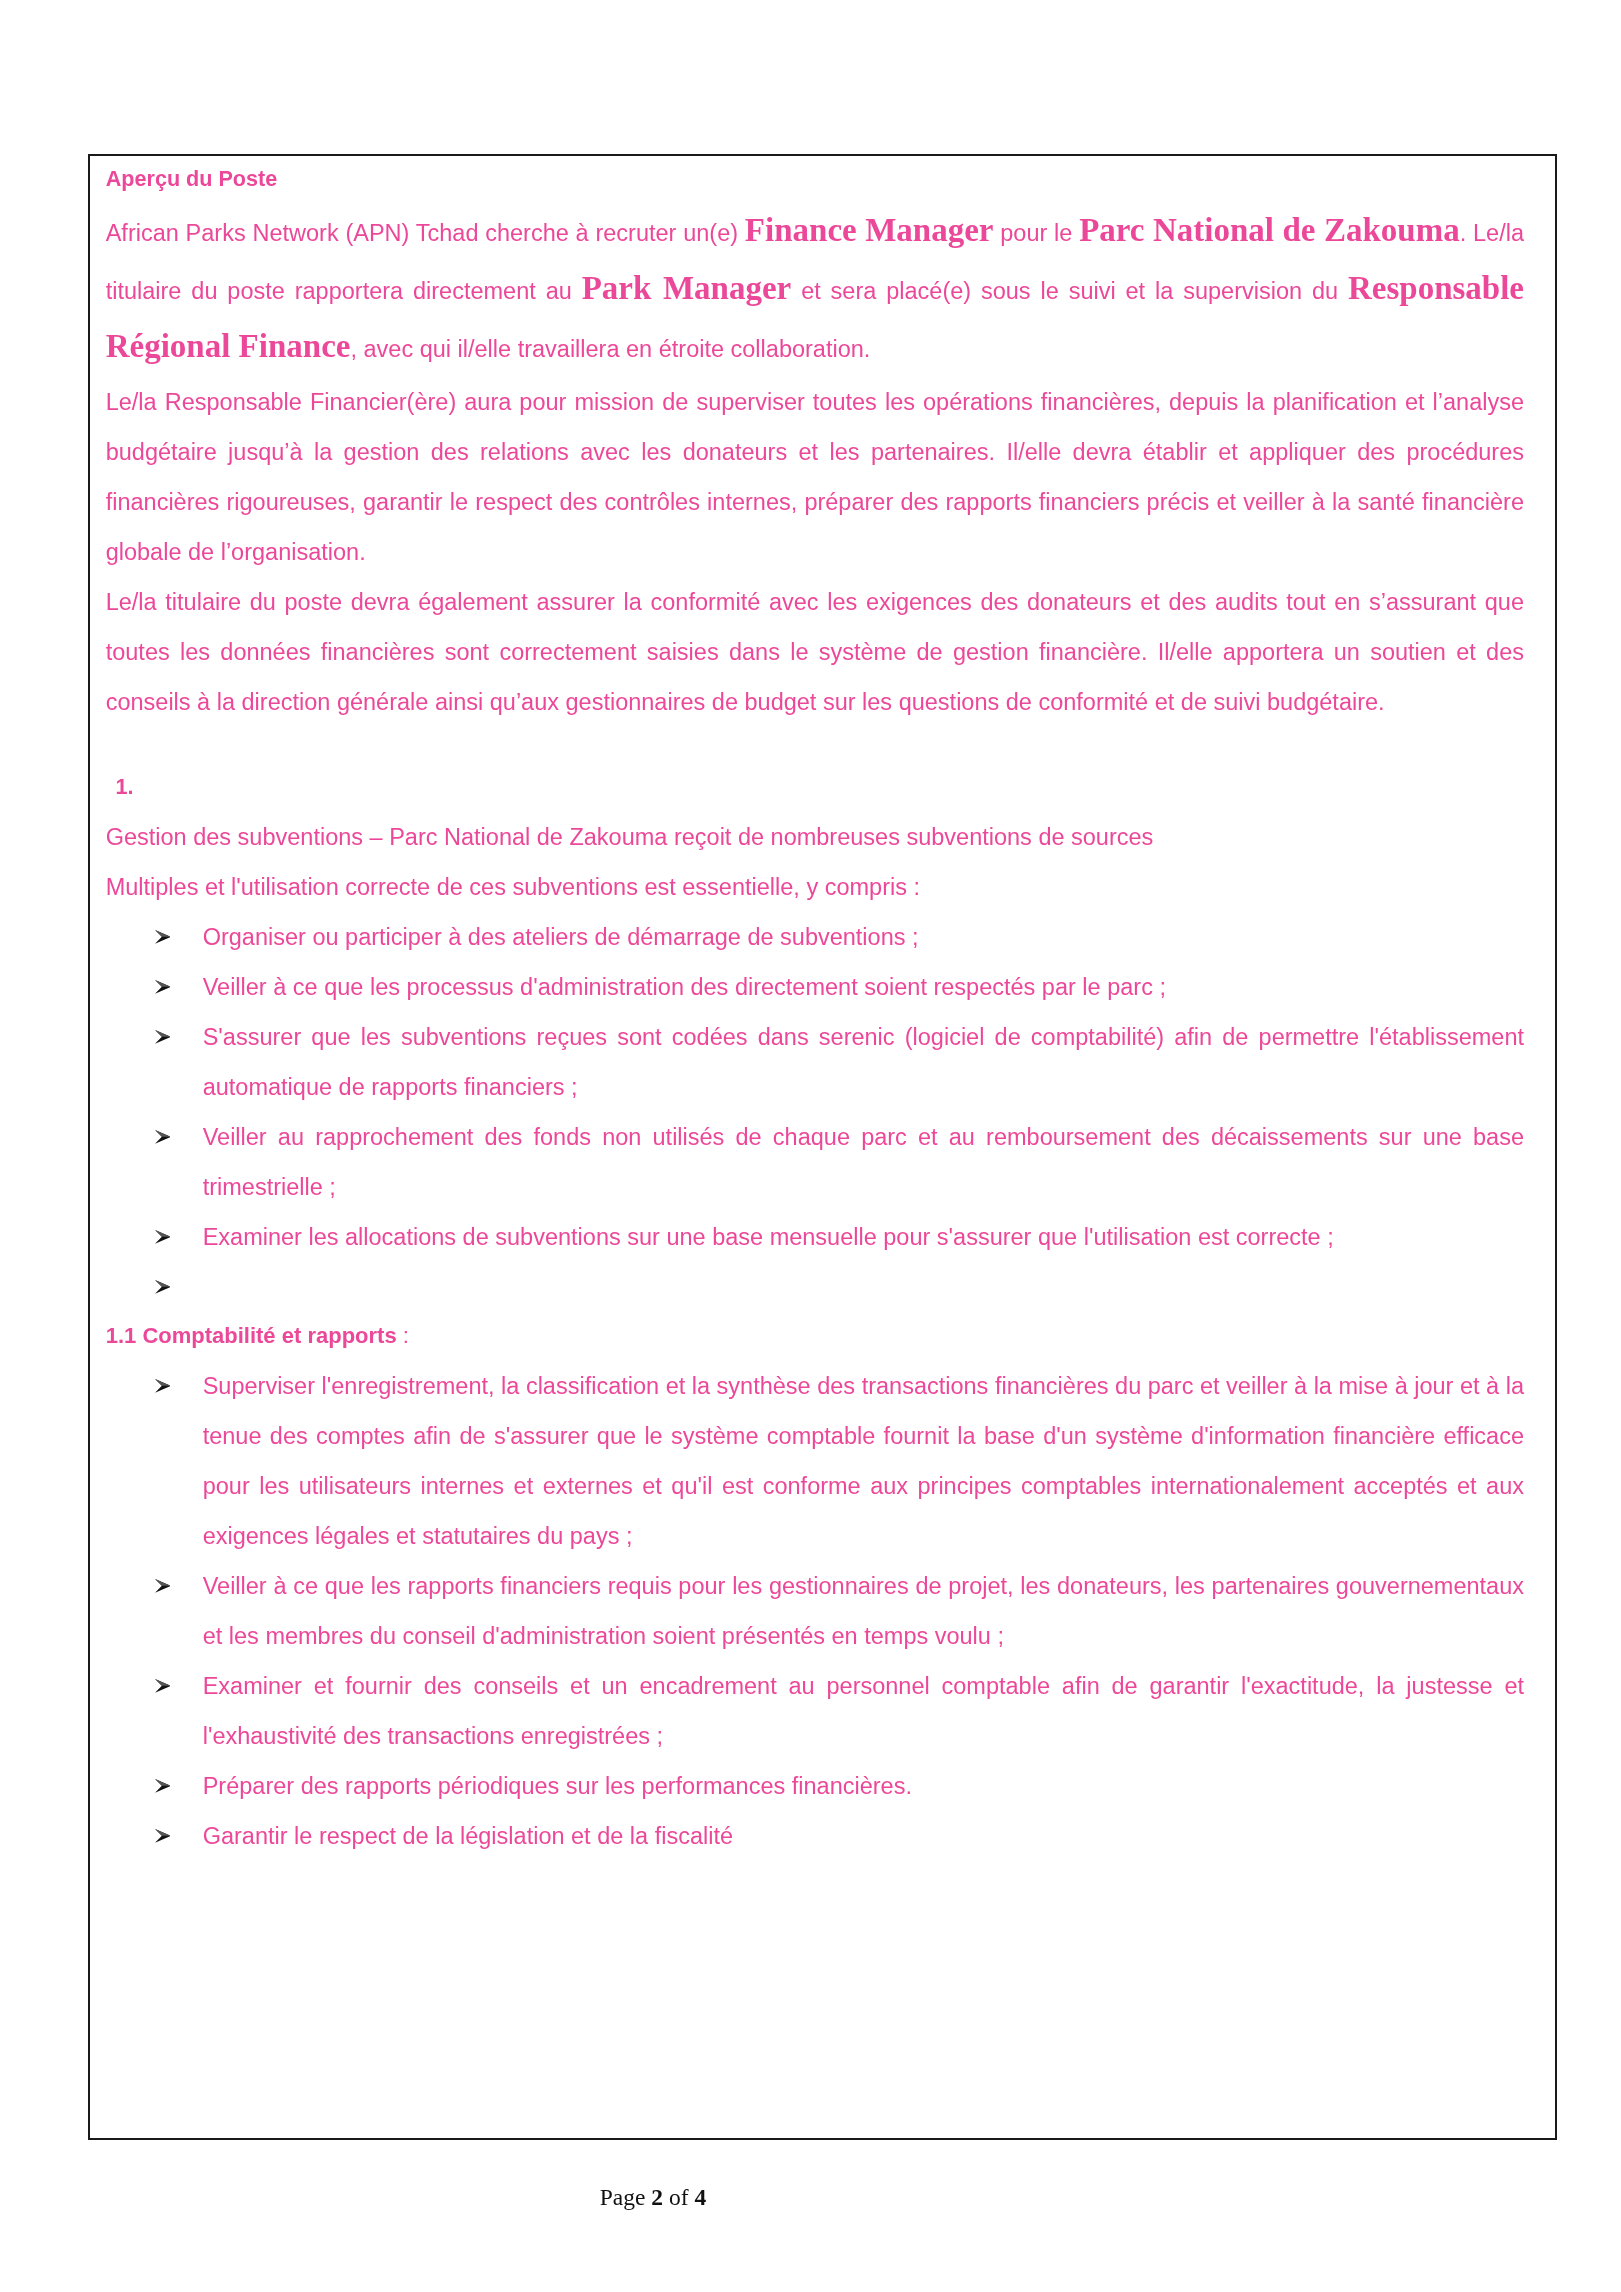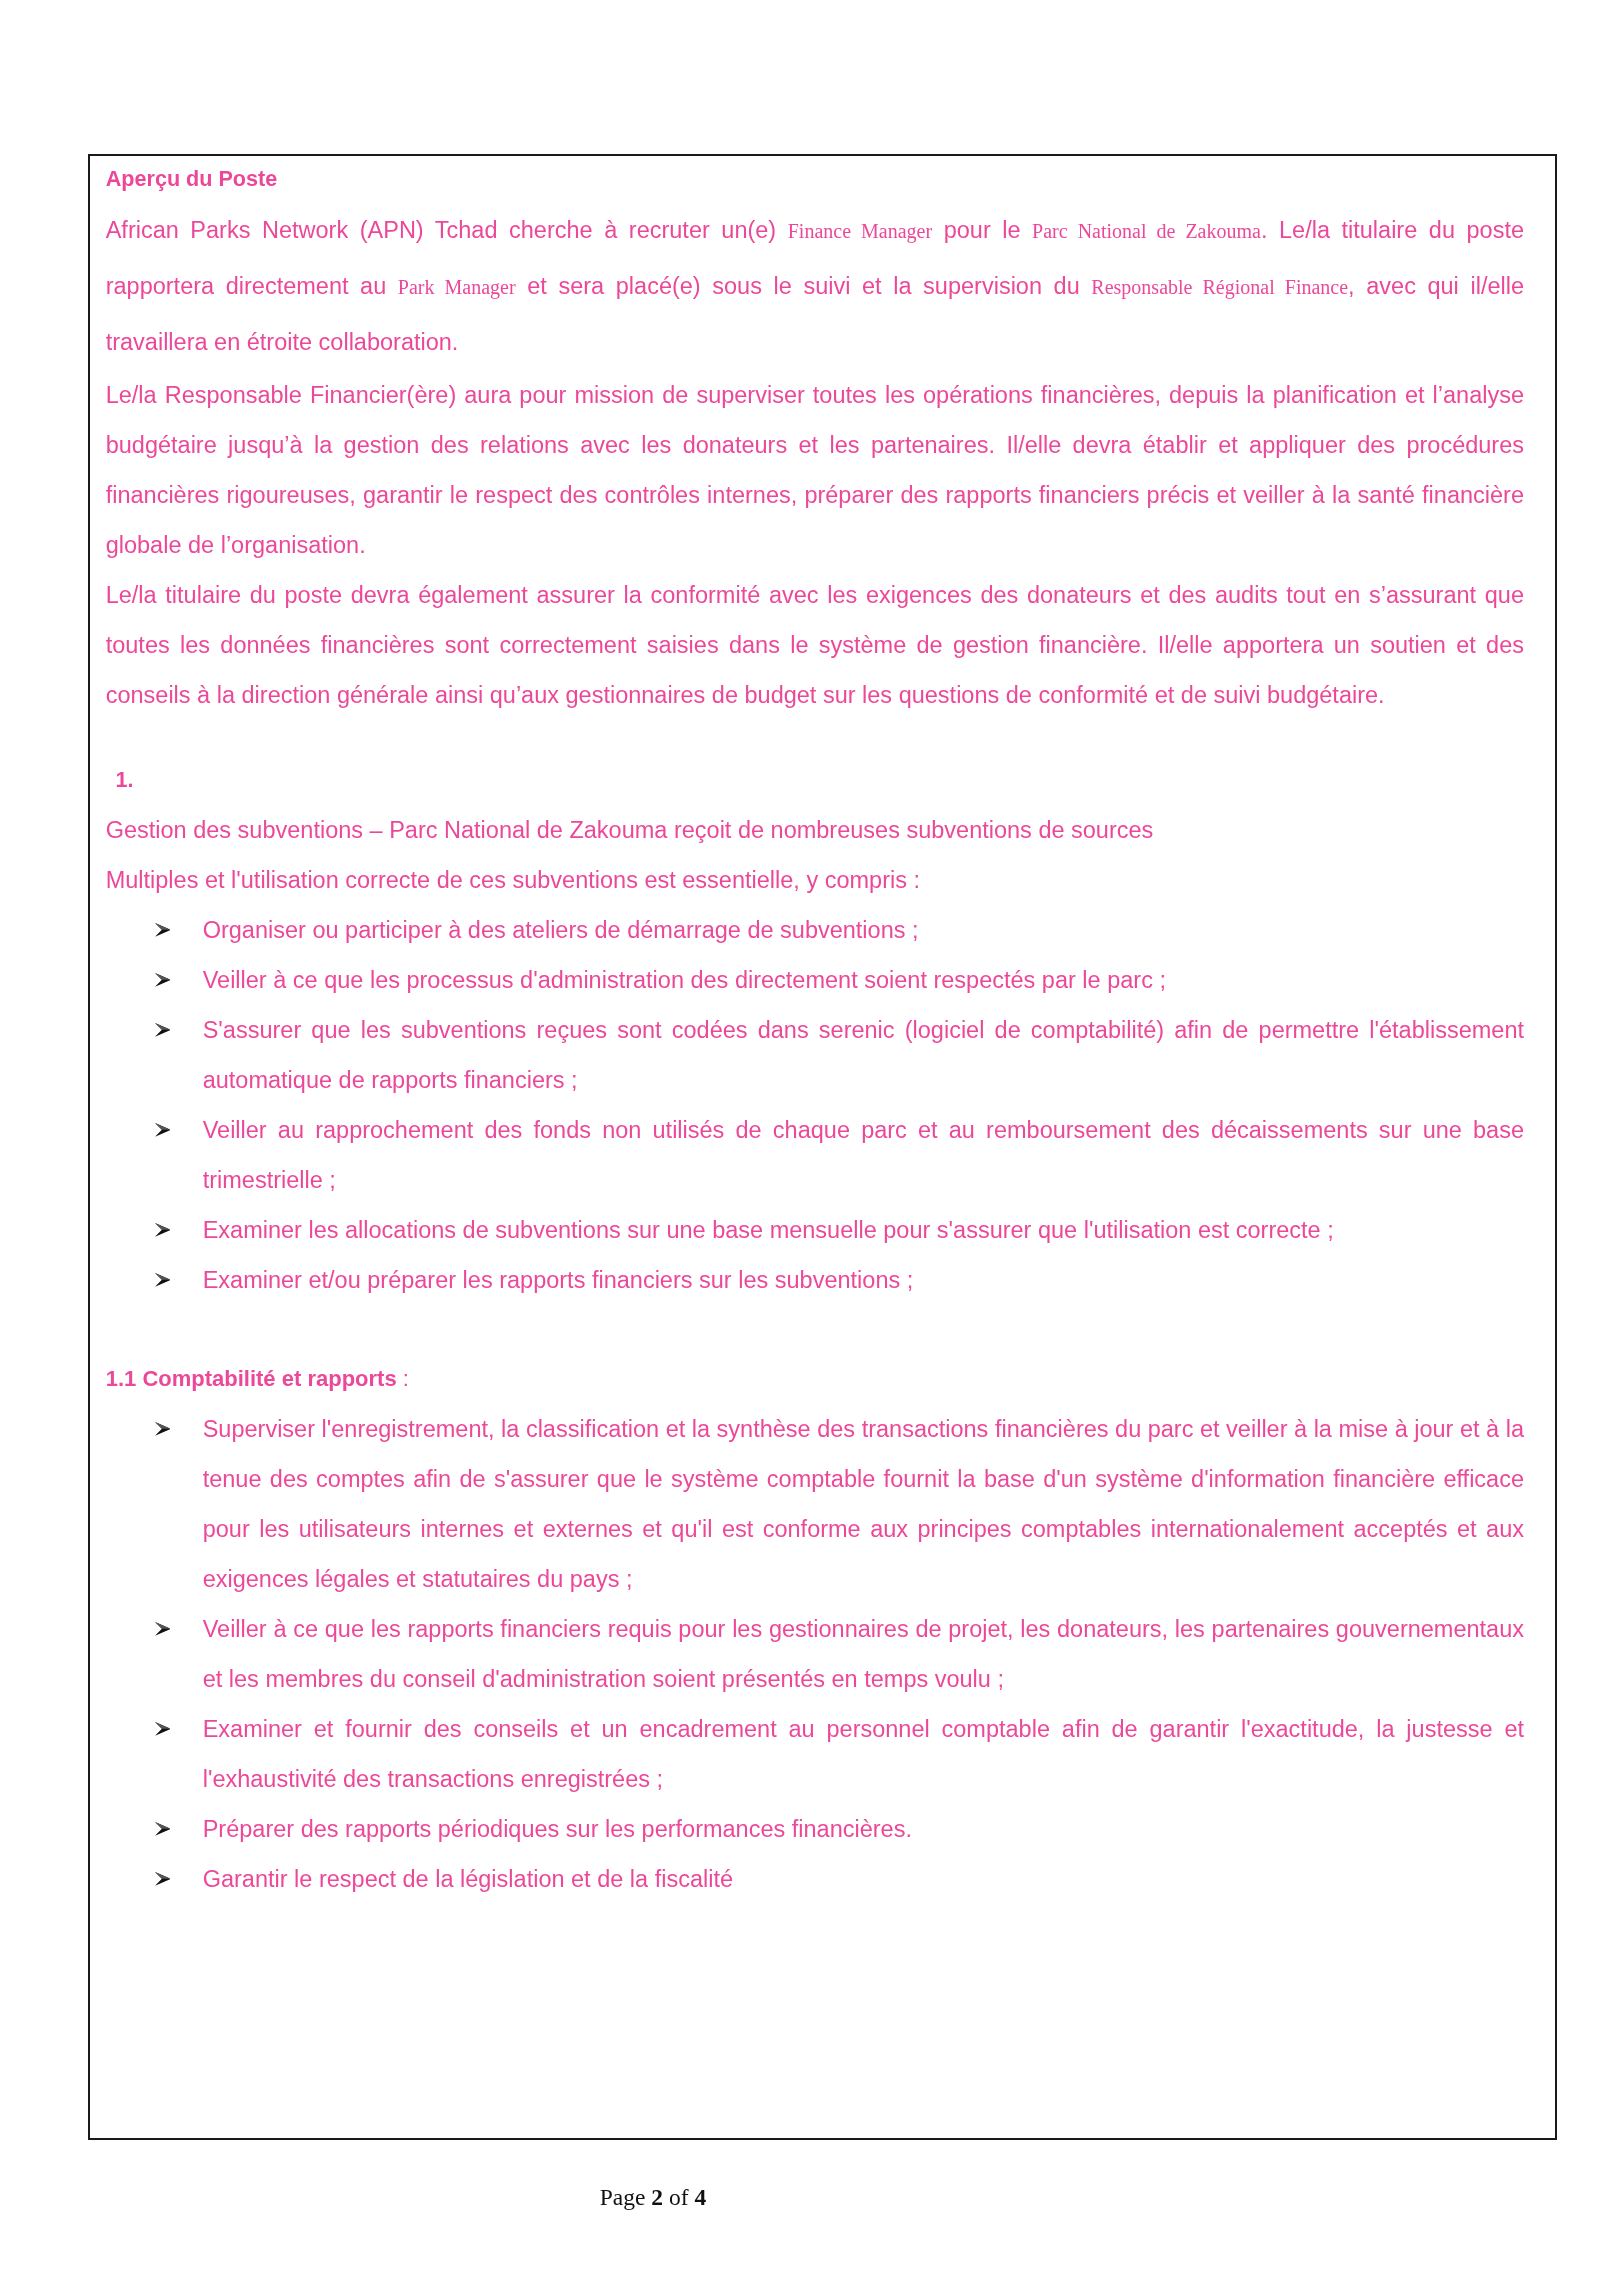--- a/index.html
+++ b/index.html
@@ -10,21 +10,21 @@
     border: 2px solid #1a1a1a; box-sizing: content-box;
   }
   .content {
     position: absolute; left: 15.7px; right: 31px; top: 0;
     font-family: "Liberation Sans", sans-serif; font-size: 23.5px; color: #ec4899;
     line-height: 50px;
   }
   .title { font-weight: bold; font-size: 21.6px; line-height: 25.5px; margin-top: 9.8px; }
   .p { text-align: justify; text-align-last: left; margin: 0; }
   .p1 { margin-top: 11.8px; line-height: 55px; }
-  .serif-b { font-family: "Liberation Serif", serif; font-weight: normal; font-size: 20px; }
+  .serif-b { font-family: "Liberation Serif", serif; font-weight: bold; font-size: 33px; }
   .gap { height: 35px; }
   .h1 { font-weight: bold; font-size: 21.6px; margin-top: 0; display: flex; }
   .h1 .num { width: 47px; padding-left: 9.8px; }
   .h11 { font-size: 22px; }
   .h11 b { font-weight: bold; }
   ul.bullets { list-style: none; margin: 0; padding: 0; }
   ul.bullets li { position: relative; padding-left: 97px; text-align: justify; text-align-last: left; }
   ul.bullets li .arrow {
     position: absolute; left: 49px; top: 0; width: 15.7px; height: 50px;
     display: flex; align-items: center;
@@ -89,21 +89,21 @@
               <svg width="15.7" height="13.7" viewBox="0 0 16 14">
                 <path d="M0 0 L16 7 L0 14 L7 7 Z" fill="#111"></path>
                 <path d="M0 0 L16 7 L7 7 Z" fill="#555"></path>
               </svg>
             </span><span>Examiner les allocations de subventions sur une base mensuelle pour s'assurer que l'utilisation est correcte ;</span></li>
         <li><span class="arrow">
               <svg width="15.7" height="13.7" viewBox="0 0 16 14">
                 <path d="M0 0 L16 7 L0 14 L7 7 Z" fill="#111"></path>
                 <path d="M0 0 L16 7 L7 7 Z" fill="#555"></path>
               </svg>
-            </span><span>Examiner et/ou préparer les rapports financiers sur les subventions ;</span></li>
+            </span></li>
       </ul>
 
       <div class="gap" style="height:49px"></div>
 
       <div class="h11"><b>1.1 Comptabilité et rapports</b><span> :</span></div>
 
       <ul class="bullets">
         <li><span class="arrow">
               <svg width="15.7" height="13.7" viewBox="0 0 16 14">
                 <path d="M0 0 L16 7 L0 14 L7 7 Z" fill="#111"></path>

